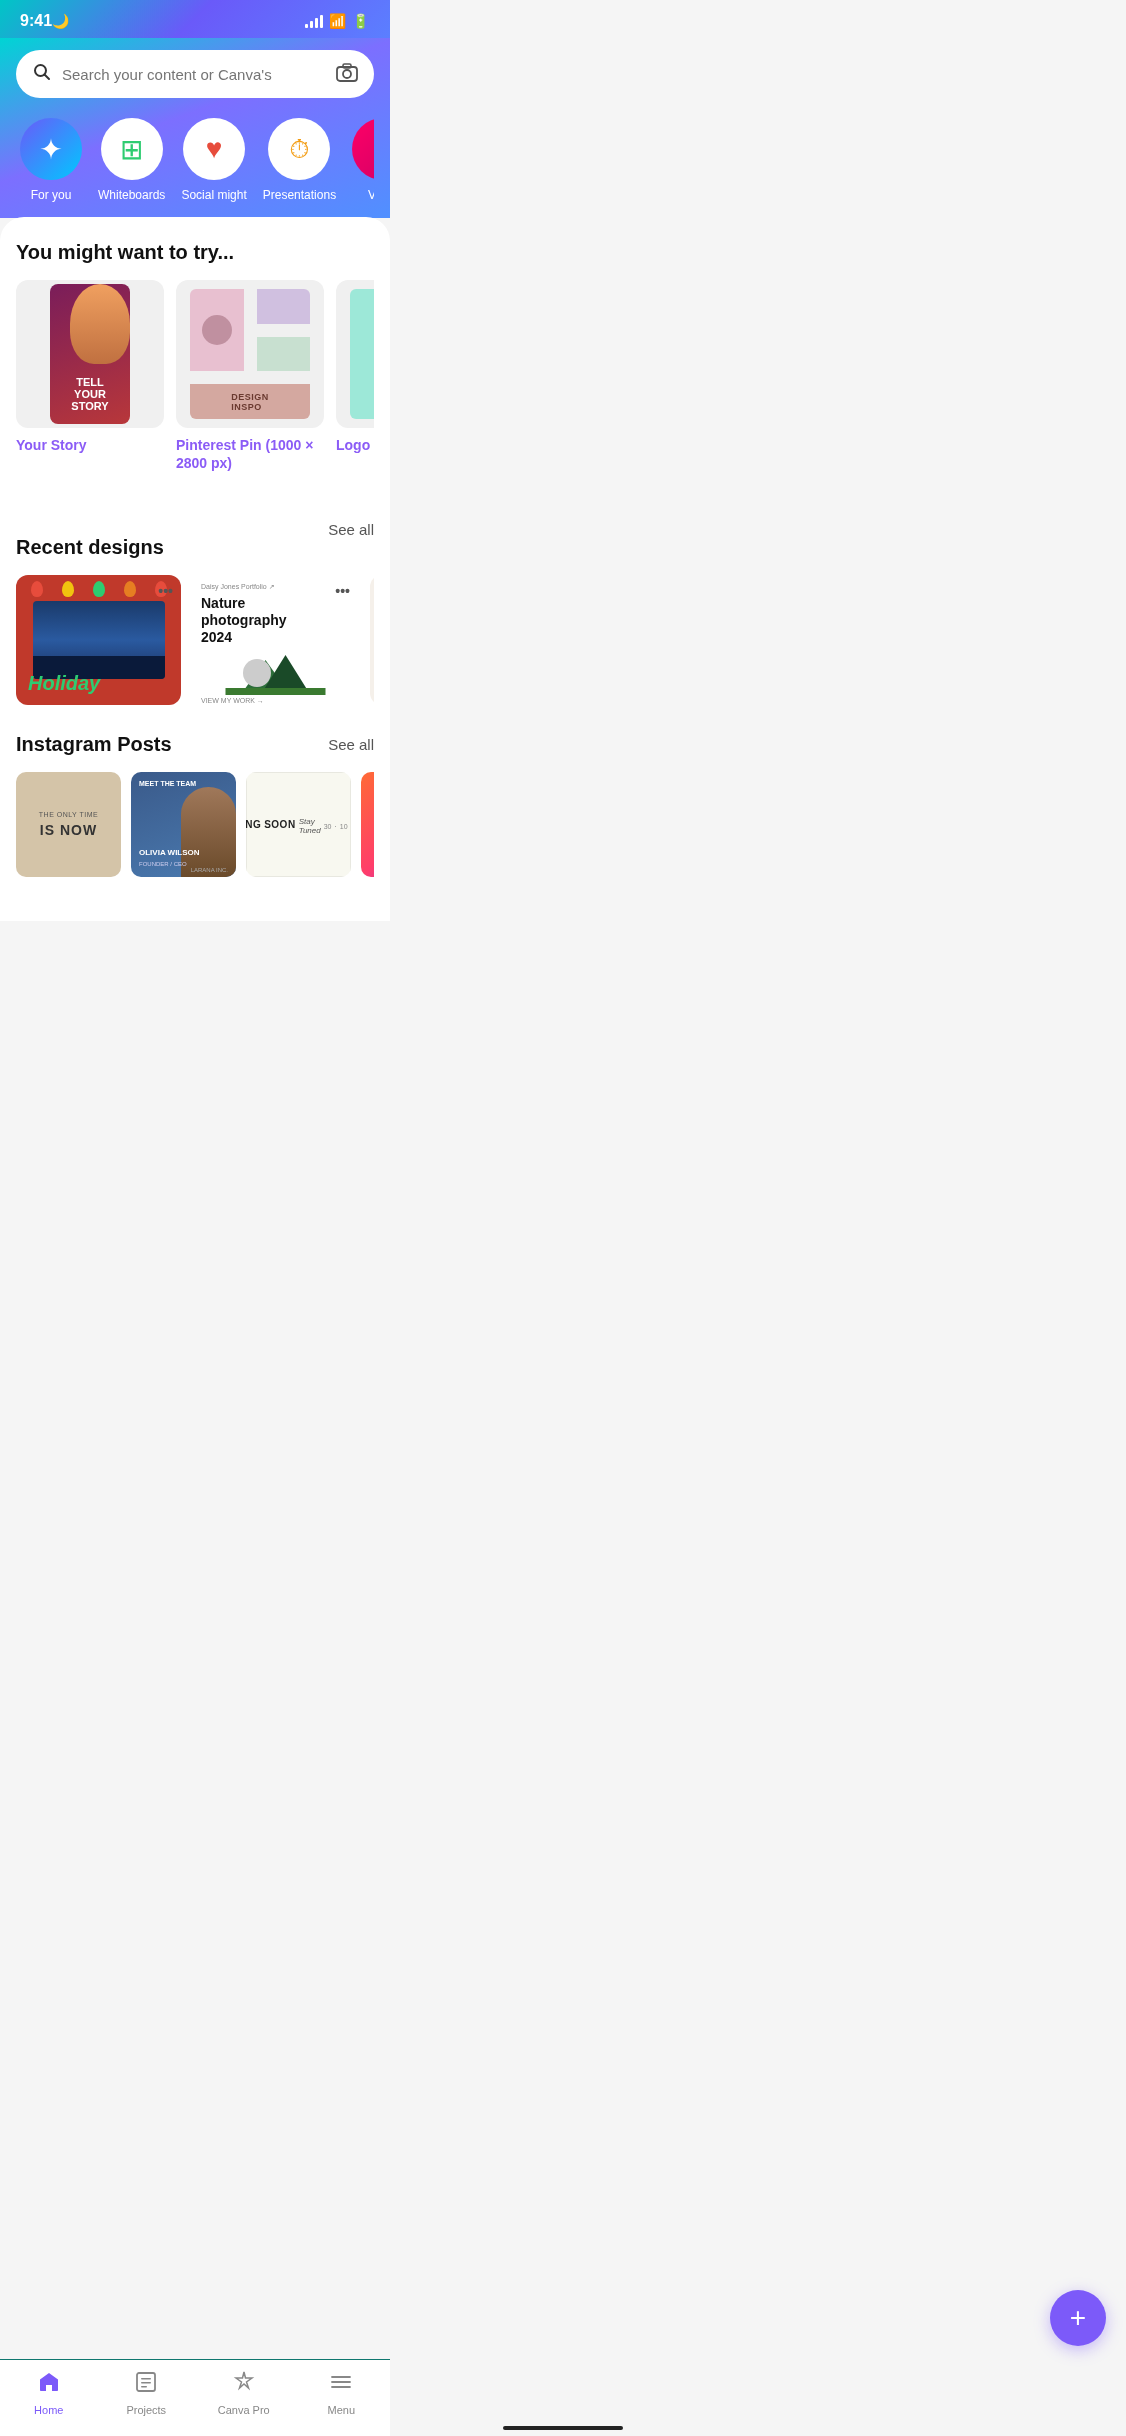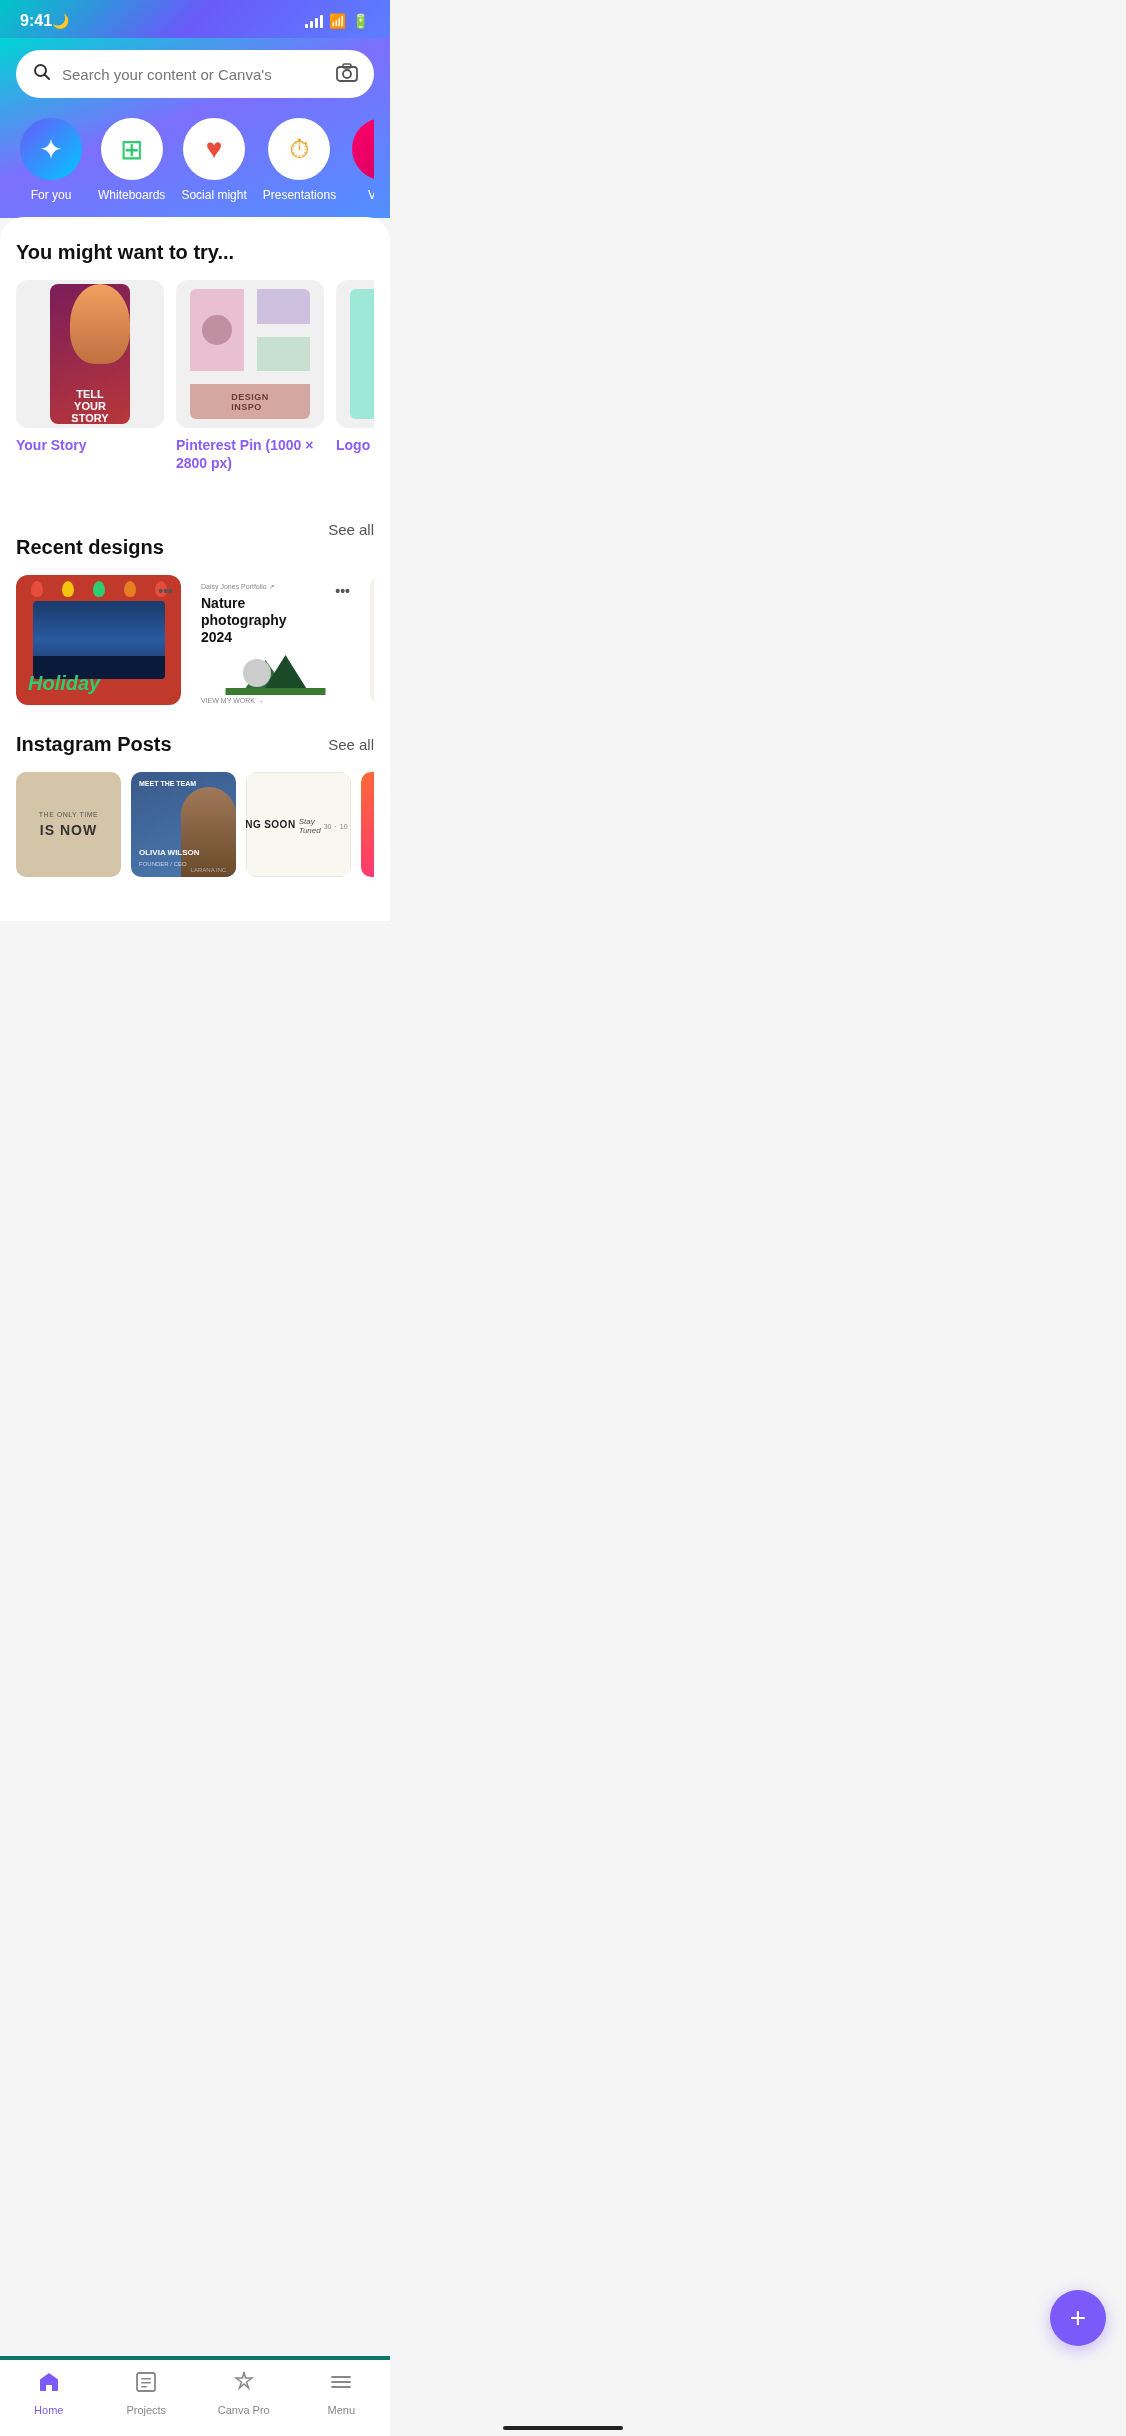--- a/index.html
+++ b/index.html
@@ -186,21 +186,21 @@
     
     .story-card-visual {
       width: 80px;
       height: 140px;
       border-radius: 8px;
       background: linear-gradient(160deg, #7a1d5a, #b8373a);
       display: flex;
       flex-direction: column;
       align-items: center;
       justify-content: flex-end;
-      padding: 0;
+      padding: 12px;
       position: relative;
       overflow: hidden;
     }
     .story-card-text {
       color: white;
       font-size: 11px;
       font-weight: 800;
       text-align: center;
       line-height: 1.1;
       z-index: 2;
@@ -514,21 +514,21 @@
     }
 
     
     .bottom-nav {
       position: fixed;
       bottom: 0;
       left: 0;
       right: 0;
       width: 390px;
       background: white;
-      border-top: 4px solid #0f766e;
+      border-top: 1px solid #0f766e;
       display: flex;
       justify-content: space-around;
       padding: 10px 0 20px;
     }
     .nav-item {
       display: flex;
       flex-direction: column;
       align-items: center;
       gap: 4px;
       cursor: pointer;

